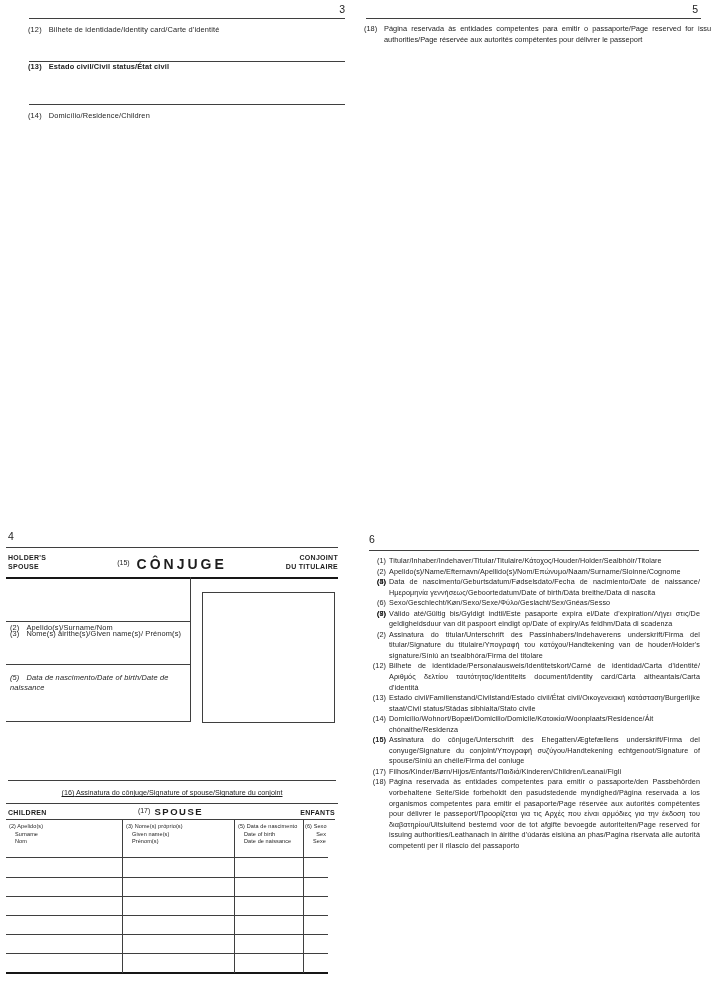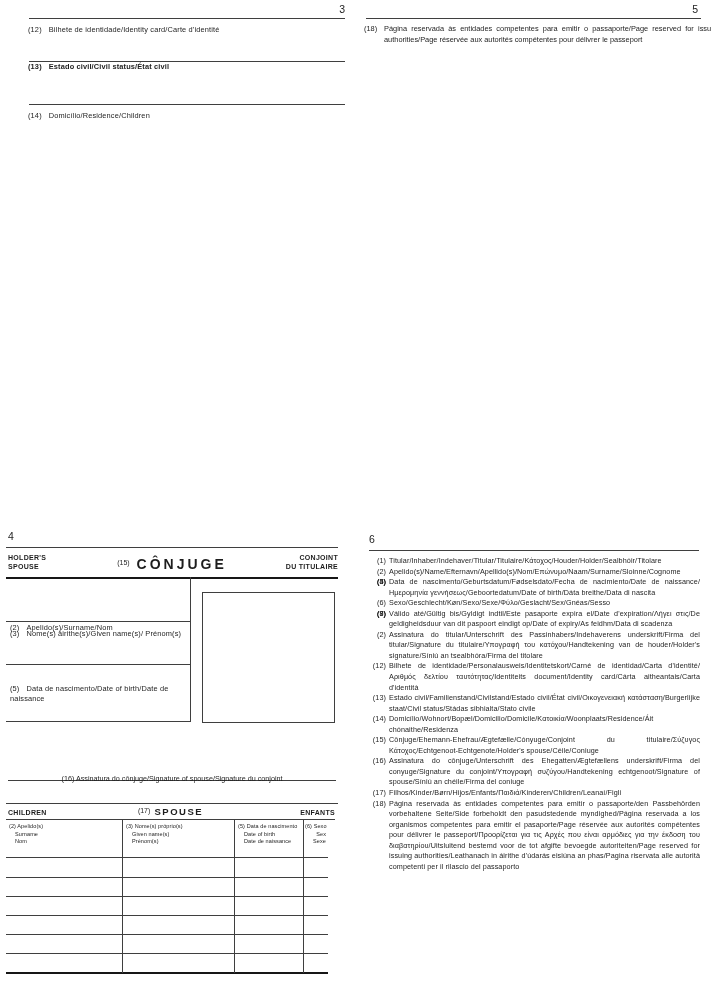--- a/index.html
+++ b/index.html
@@ -83,30 +83,30 @@
   <div class="lbl" style="left:4px; top:68px;margin-top:27px;">
     <span class="num">(2)</span><span>Apelido(s)/Surname/Nom</span>
   </div>
   <div class="rule" style="left:0; top:93px; width:184px;"></div>
 
   <div class="lbl" style="left:4px; top:101px; white-space:normal; width:176px; line-height:9.5px;">
     <span class="num">(3)</span><span>Nome(s) áirithe(s)/Given name(s)/ Prénom(s)</span>
   </div>
   <div class="rule" style="left:0; top:136px; width:184px;"></div>
 
-  <div class="lbl wrap-lbl" style="left:4px; top:156px; width:172px;">
+  <div class="lbl wrap-lbl" style="left:4px; top:145px; width:172px;font-style:italic;">
     <span class="num">(5)</span><span>Data de nascimento/Date of birth/Date de naissance</span>
   </div>
   <div class="rule" style="left:0; top:193px; width:184px;"></div>
   <div class="vrule" style="left:184px; top:49px; height:145px;"></div>
 
   <div class="photo-box" style="left:196px; top:64px; width:131px; height:129px;"></div>
 
   <div class="rule" style="left:2px; top:252px; width:328px;"></div>
-  <div class="center-line" style="top:246px;">
+  <div class="center-line" style="top:260px;text-decoration:underline;">
     <span class="num">(16)</span> <span>Assinatura do cônjuge/Signature of spouse/Signature du conjoint</span>
   </div>
   <div class="rule" style="left:0; top:275px; width:332px;"></div>
 
   <div style="position:absolute; left:0; top:279px; width:329px; height:12px;">
     <span class="b7" style="position:absolute; left:2px; top:1px;">CHILDREN</span>
     <span style="position:absolute; left:0; width:100%; text-align:center; top:-1px; font-weight:bold; font-size:9.5px; letter-spacing:1.5px;">
       <span class="sup" style="top:-2px;">(17)</span>
       <span>SPOUSE</span>
     </span>
@@ -162,18 +162,18 @@
     <div class="li"><span class="lnum">(4)</span></div>
     <div class="li"><span class="lnum">(5)</span><span>Data de nascimento/Geburtsdatum/Fødselsdato/Fecha de nacimiento/Date de naissance/Ημερομηνία γεννήσεως/Geboortedatum/Date of birth/Dáta breithe/Data di nascita</span></div>
     <div class="li"><span class="lnum">(6)</span><span>Sexo/Geschlecht/Køn/Sexo/Sexe/Φύλο/Geslacht/Sex/Gnéas/Sesso</span></div>
     <div class="li"><span class="lnum">(7)</span></div>
     <div class="li"><span class="lnum">(8)</span></div>
     <div class="li"><span class="lnum">(9)</span><span>Válido até/Gültig bis/Gyldigt indtil/Este pasaporte expira el/Date d'expiration/Λήγει στις/De geldigheidsduur van dit paspoort eindigt op/Date of expiry/As feidhm/Data di scadenza</span></div>
     <div class="li"><span class="lnum">(2)</span><span>Assinatura do titular/Unterschrift des Passinhabers/Indehaverens underskrift/Firma del titular/Signature du titulaire/Υπογραφή του κατόχου/Handtekening van de houder/Holder's signature/Síniú an tsealbhóra/Firma del titolare</span></div>
     <div class="li"><span class="lnum">(12)</span><span>Bilhete de identidade/Personalausweis/Identitetskort/Carné de identidad/Carta d'identité/Αριθμός δελτίου ταυτότητας/Identiteits document/Identity card/Cárta aitheantais/Carta d'identità</span></div>
     <div class="li"><span class="lnum">(13)</span><span>Estado civil/Familienstand/Civilstand/Estado civil/État civil/Οικογενειακή κατάσταση/Burgerlijke staat/Civil status/Stádas sibhialta/Stato civile</span></div>
     <div class="li"><span class="lnum">(14)</span><span>Domicílio/Wohnort/Bopæl/Domicilio/Domicile/Κατοικία/Woonplaats/Residence/Áit chónaithe/Residenza</span></div>
-    <div class="li"><span class="lnum">(15)</span><span>Cônjuge/Ehemann-Ehefrau/Ægtefælle/Cónyuge/Conjoint du titulaire/Σύζυγος Κάτοχος/Echtgenoot-Echtgenote/Holder's spouse/Céile/Coniuge</span></div>
+    <div class="li"><span class="lnum">(15)</span></div>
     <div class="li"><span class="lnum">(16)</span><span>Assinatura do cônjuge/Unterschrift des Ehegatten/Ægtefællens underskrift/Firma del conyuge/Signature du conjoint/Υπογραφή συζύγου/Handtekening echtgenoot/Signature of spouse/Síniú an chéile/Firma del coniuge</span></div>
     <div class="li"><span class="lnum">(17)</span><span>Filhos/Kinder/Børn/Hijos/Enfants/Παιδιά/Kinderen/Children/Leanaí/Figli</span></div>
     <div class="li"><span class="lnum">(18)</span><span>Página reservada às entidades competentes para emitir o passaporte/den Passbehörden vorbehaltene Seite/Side forbeholdt den pasudstedende myndighed/Página reservada a los organismos competentes para emitir el pasaporte/Page réservée aux autorités compétentes pour délivrer le passeport/Προορίζεται για τις Αρχές που είναι αρμόδιες για την έκδοση του διαβατηρίου/Uitsluitend bestemd voor de tot afgifte bevoegde autoriteiten/Page reserved for issuing authorities/Leathanach in áirithe d'údarás eisiúna an phas/Pagina riservata alle autorità competenti per il rilascio del passaporto</span></div>
   </div>
 </div>
 
 </body></html>

